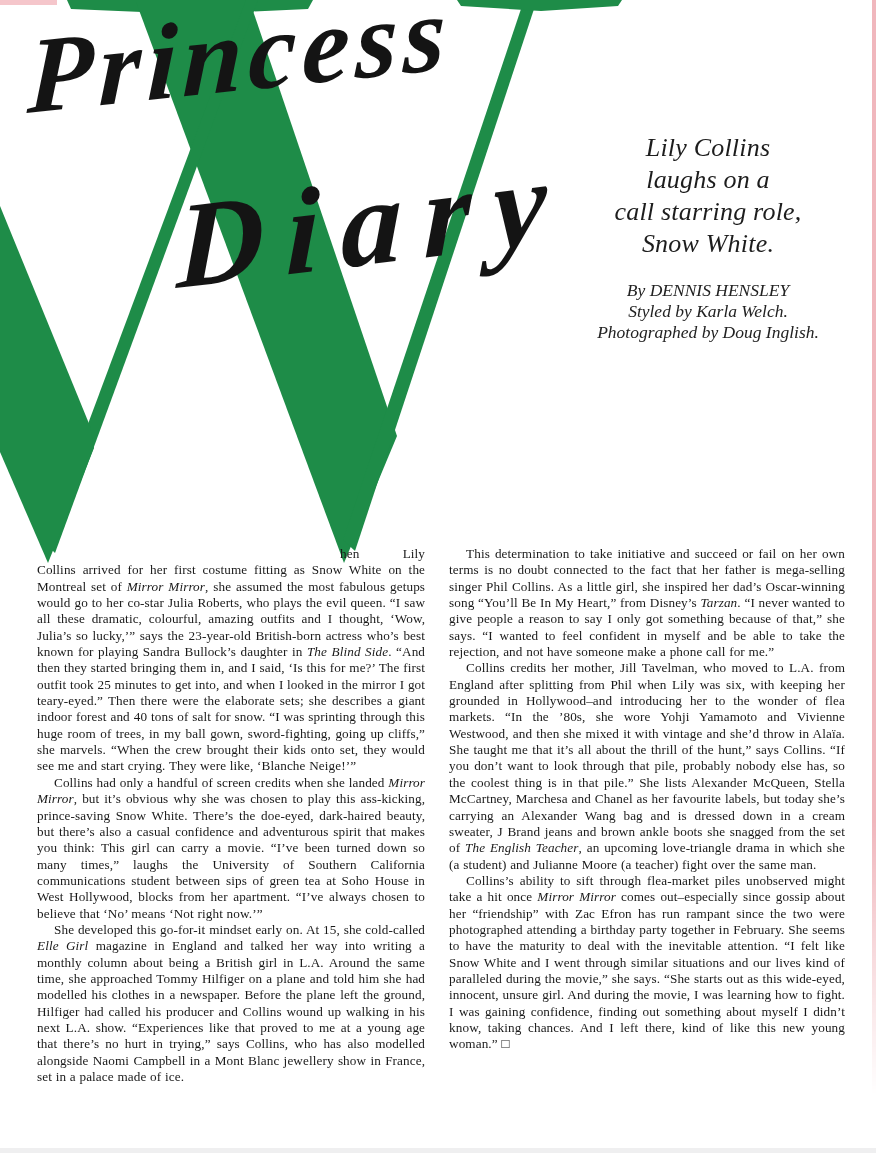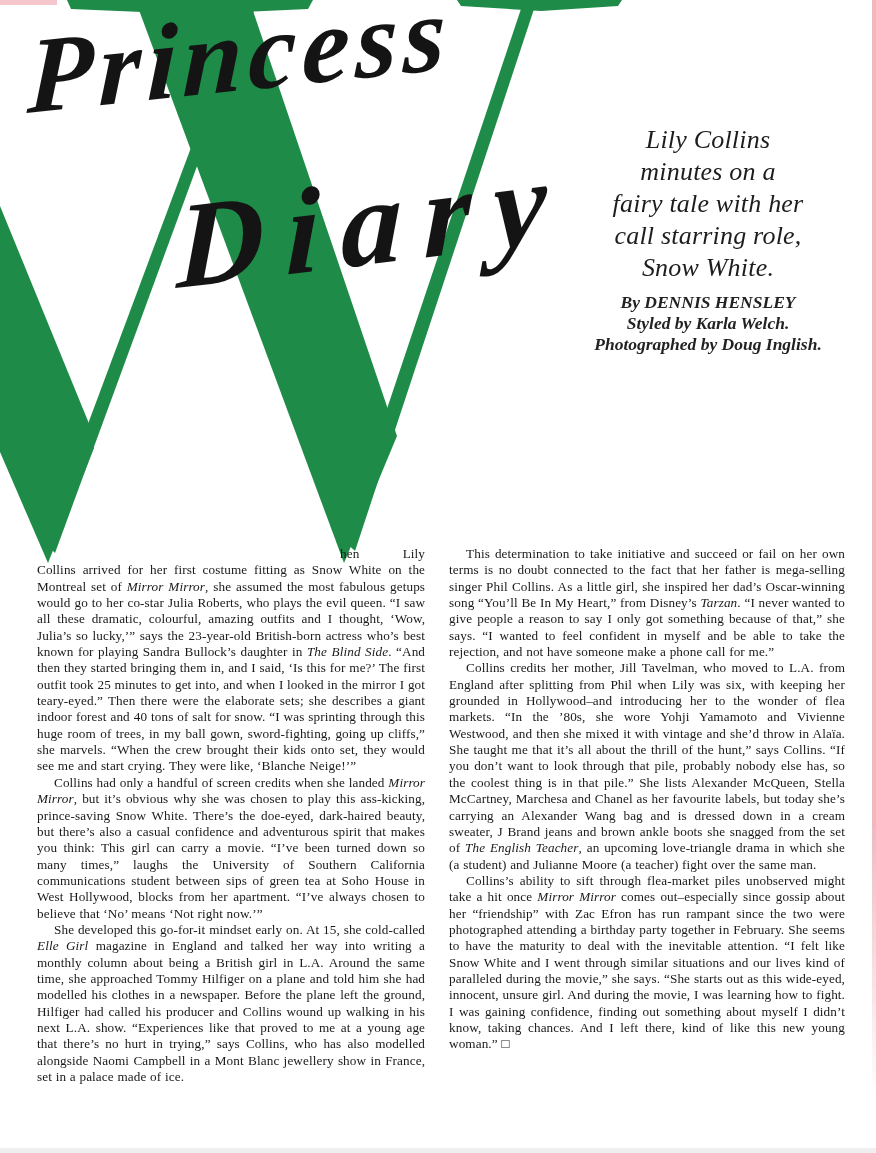--- a/index.html
+++ b/index.html
@@ -32,27 +32,27 @@
     left:30px; top:14px; font-size:108px; letter-spacing:6px;
     transform:rotate(-6deg) skewX(-8deg);
   }
   .diary {
     left:178px; top:176px; font-size:122px; letter-spacing:22px;
     transform:rotate(-7deg) skewX(-8deg);
   }
 
   
   .deck {
-    position:absolute; left:540px; top:124px; width:336px; z-index:4;
+    position:absolute; left:540px; top:132px; width:336px; z-index:4;
     text-align:center; color:#1d1d1d;
   }
   .deck-line {
     font-style:italic; font-size:26px; line-height:32px; letter-spacing:0.2px;
   }
-  .byline { margin-top:8px;font-weight:bold; }
+  .byline { margin-top:20px; }
   .byline div { font-style:italic; font-size:17.5px; line-height:21px; color:#222; }
 
   
   .columns {
     position:absolute; left:37px; top:546px; width:808px; z-index:4;
     display:flex; gap:24px; color:#191919;
   }
   .col-1 { width:392px; }
   .col-2 { width:400px; }
   .para {
@@ -89,22 +89,21 @@
   <div class="pink-right" style="background-color: rgb(240, 183, 189);"></div>
   <div class="bottom-edge"></div>
 
   <div class="title-wrap">
     <div class="hand princess">Princess</div>
     <div class="hand diary">Diary</div>
   </div>
 
   <div class="deck">
     <div class="deck-line">Lily Collins</div>
-    <div class="deck-line">minutes on a</div>
-    <div class="deck-line">fairy tale with her</div>
+    <div class="deck-line">laughs on a</div>
     <div class="deck-line">call starring role,</div>
     <div class="deck-line">Snow White.</div>
 
     <div class="byline">
       <div>By DENNIS HENSLEY</div>
       <div>Styled by Karla Welch.</div>
       <div>Photographed by Doug Inglish.</div>
     </div>
   </div>
 

